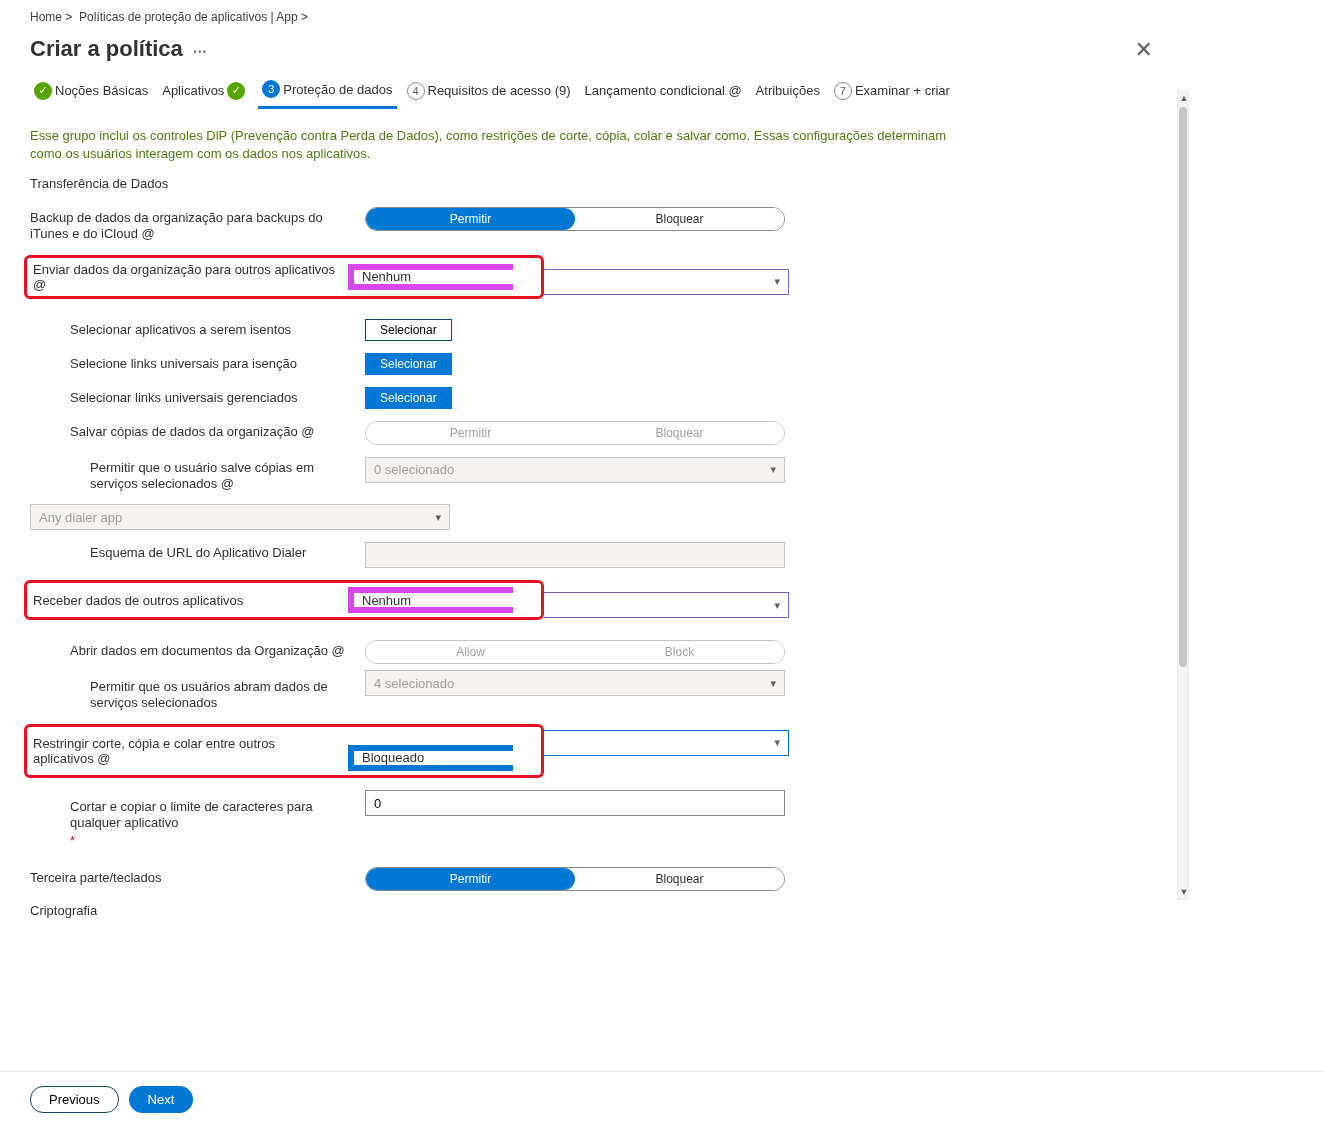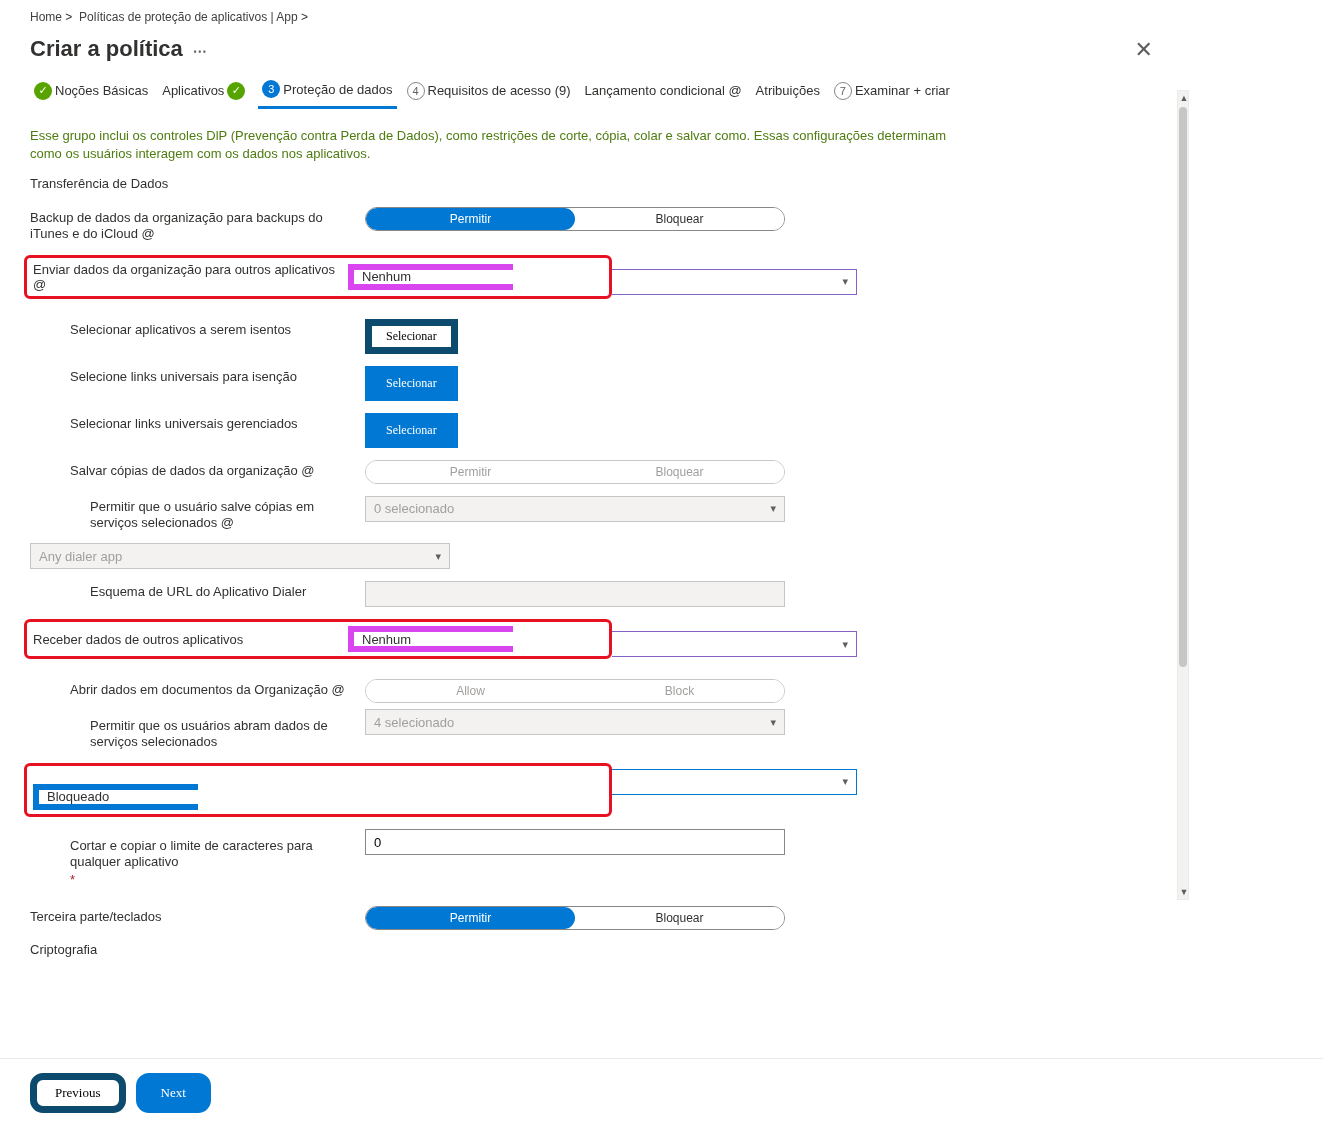--- a/index.html
+++ b/index.html
@@ -32,33 +32,33 @@
   .row .label.indent1 { padding-left: 40px; }
   .row .label.indent2 { padding-left: 60px; }
   .row .control { width: 420px; }
 
   .pill-group { display: flex; width: 420px; border: 1px solid #8a8886; border-radius: 16px; overflow: hidden; height: 24px; }
   .pill-group .pill { flex: 1; text-align: center; font-size: 12px; line-height: 22px; cursor: pointer; background: #fff; }
   .pill-group .pill.active { background: #0078d4; color: #fff; border-radius: 14px; }
   .pill-group.disabled .pill { color: #a19f9d; }
   .pill-group.disabled { border-color: #c8c6c4; }
 
-  .btn { display: inline-block; border: 7px solid #0c4a6e; background: #fff; padding: 3px 14px; font-size: 12px; cursor: pointer; font-family: Liberation Serif, serif; }
+  .btn { display: inline-block; border: 1px solid #0c4a6e; background: #fff; padding: 3px 14px; font-size: 12px; cursor: pointer; }
   .btn.primary { background: #0078d4; color: #fff; border-color: #0078d4; }
 
   .select { width: 420px; height: 26px; border: 1px solid #8a8886; display: flex; align-items: center; justify-content: space-between; padding: 0 8px; font-size: 13px; cursor: pointer; background: #fff; }
   .select .chev { color: #605e5c; font-size: 11px; }
   .select.placeholder { color: #a19f9d; }
   .select.disabled { background: #f3f2f1; color: #a19f9d; border-color: #c8c6c4; cursor: default; }
 
   .textbox { width: 420px; height: 26px; border: 1px solid #8a8886; background: #fff; padding: 0 8px; font-size: 13px; }
   .textbox.disabled { background: #f3f2f1; border-color: #c8c6c4; }
   .textbox.overlap { position: relative; margin-top: -8px; }
 
-  .redbox { border: 3px solid #e81123; border-radius: 6px; padding: 4px 6px 4px 6px; margin-left: -6px; margin-bottom: 10px; display: flex; align-items: center; width: 588px; }
+  .redbox { border: 3px solid #e81123; border-radius: 6px; padding: 4px 6px 4px 6px; margin-left: -6px; margin-bottom: 10px; display: flex; align-items: center; width: 520px; }
   .redbox .label { width: 315px; padding-right: 10px; }
   .redbox .select-narrow { width: 165px; height: 26px; border: 6px solid #d946ef; display: flex; align-items: center; padding: 0 8px; font-size: 13px; }
   .redbox-wrap { display: flex; align-items: center; margin-bottom: 10px; }
   .redbox-wrap .tail { width: 245px; height: 26px; border: 1px solid #8661c5; border-left: none; display: flex; align-items: center; justify-content: flex-end; padding-right: 8px; }
   .redbox-wrap .tail.blue { border-color: #0078d4; }
   .redbox-wrap .tail .chev { color: #605e5c; font-size: 11px; }
 
   .asterisk { color: #a4262c; position: relative; top: 2px; }
 
   .footer { position: absolute; bottom: 0; left: 0; right: 0; border-top: 1px solid #edebe9; padding: 14px 30px; background: #fff; display: flex; gap: 10px; }
@@ -224,20 +224,21 @@
     <div class="control">
       <div class="select placeholder disabled" style="margin-top:-6px">
         <span>4 selecionado</span>
         <span class="chev">▾</span>
       </div>
     </div>
   </div>
 
   <div class="redbox-wrap">
     <div class="redbox" style="height:54px">
+      <div class="label">Restringir corte, cópia e colar entre outros aplicativos @</div>
       <div class="select-narrow" style="border-color:#0078d4;border-right:none;align-self:flex-start;margin-top:14px">
         <span>Bloqueado</span>
       </div>
     </div>
     <div class="tail blue" style="align-self:flex-start;margin-top:6px">
       <span class="chev">▾</span>
     </div>
   </div>
 
   <div class="row" style="margin-top:-2px">

